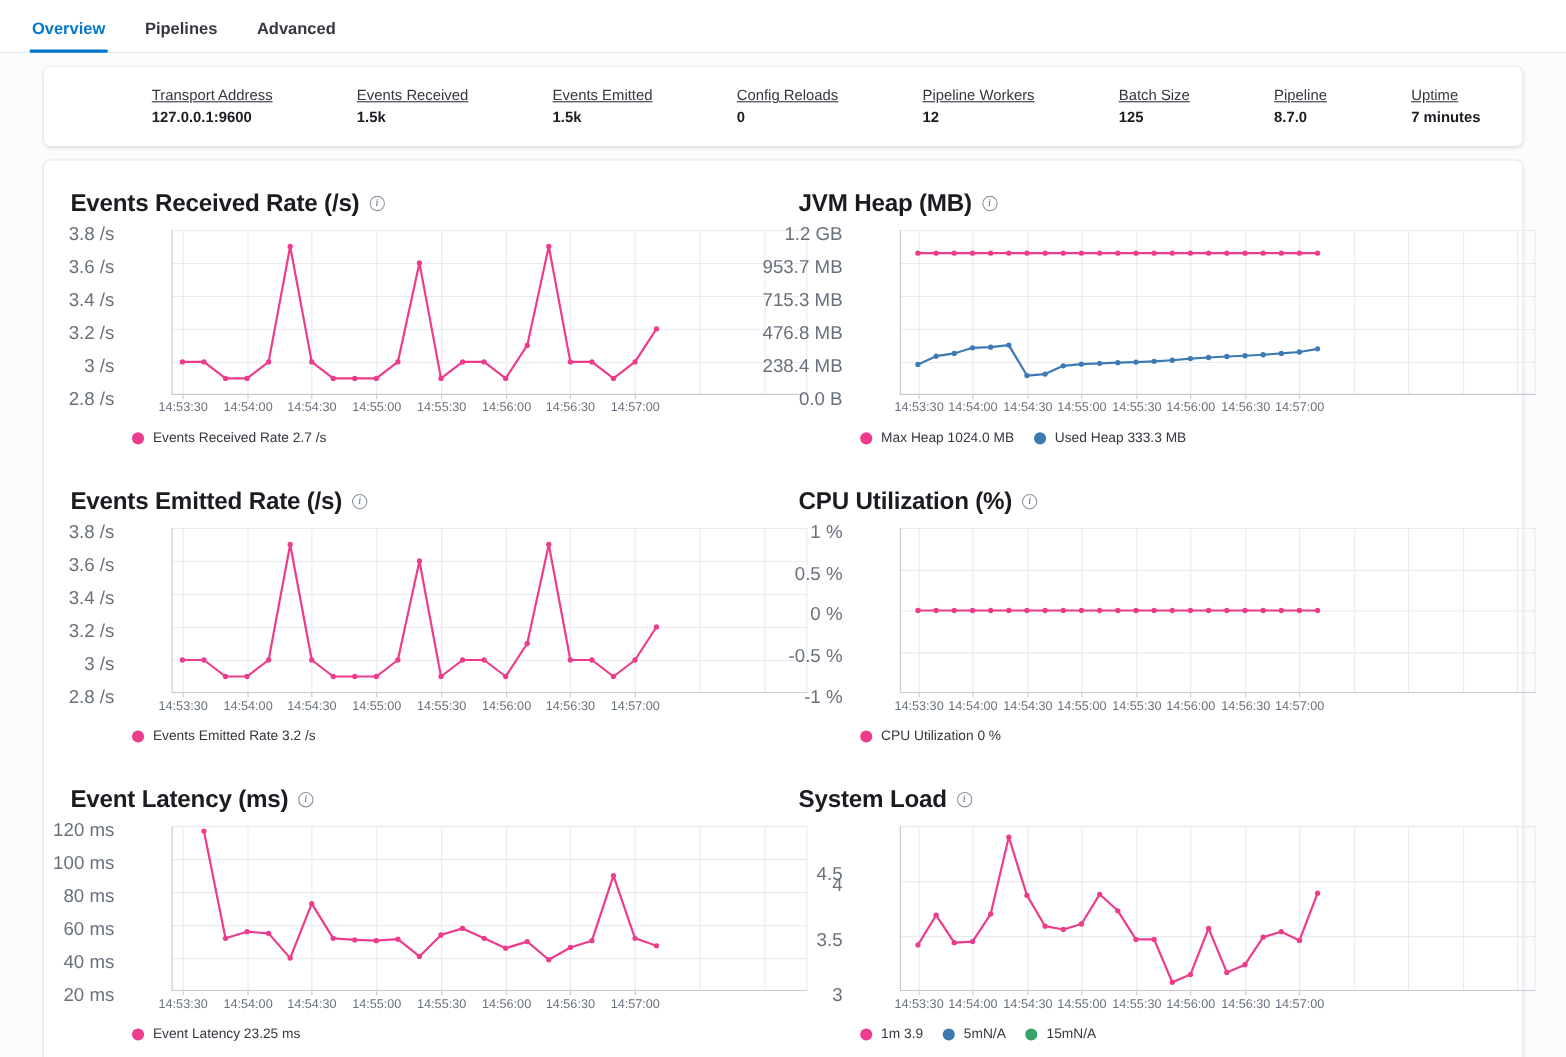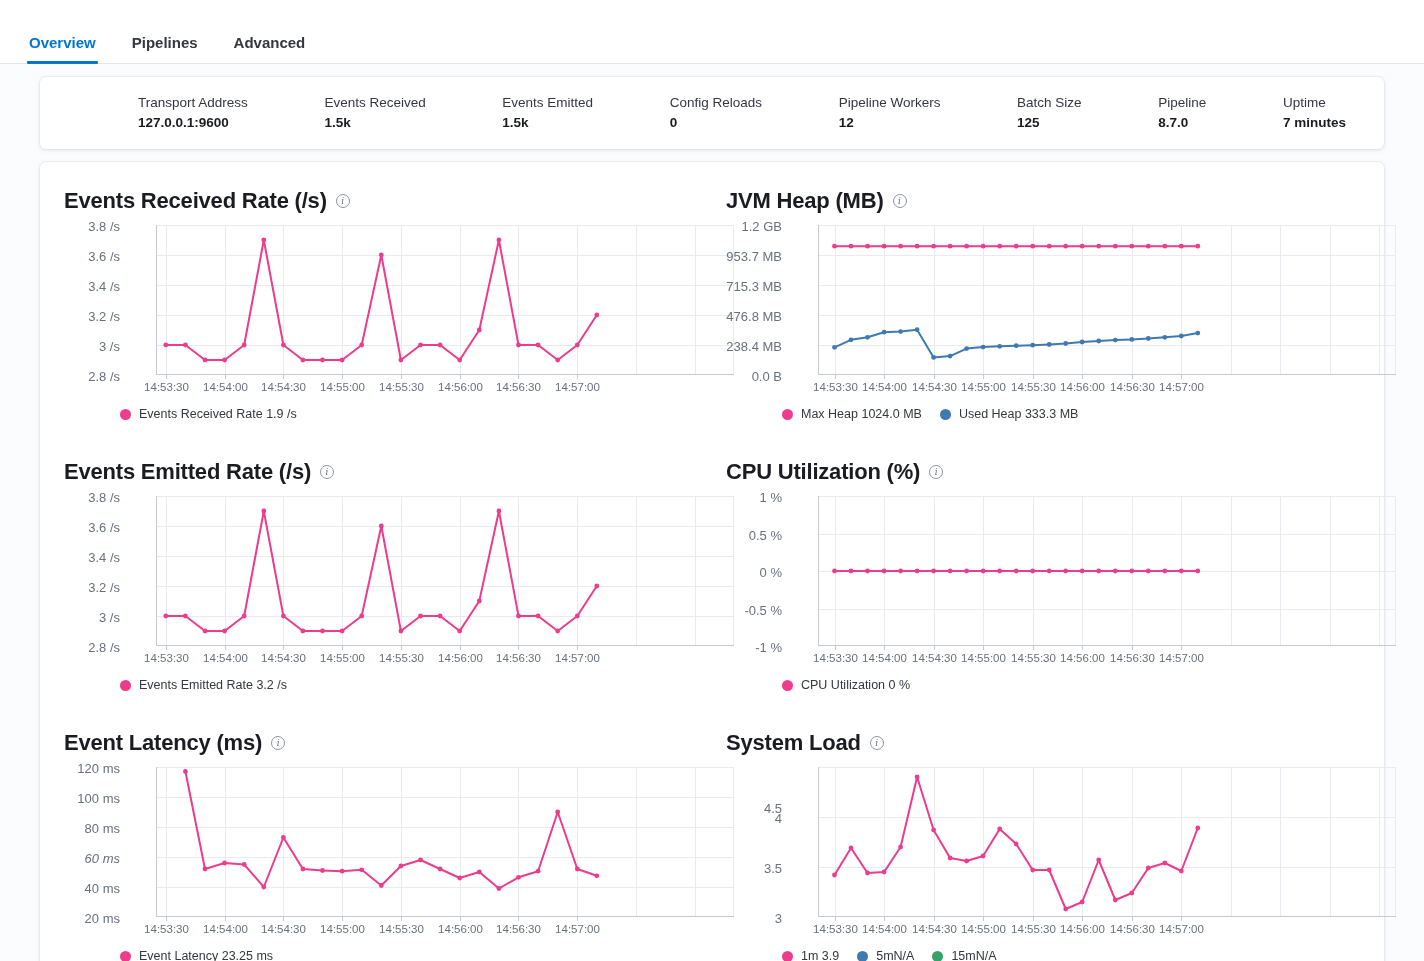--- a/index.html
+++ b/index.html
@@ -6,40 +6,40 @@
   html,body { margin:0; padding:0; }
   body {
     width:1424px; height:961px; overflow:hidden;
     background:#fbfcfd;
     font-family:"Liberation Sans","DejaVu Sans",sans-serif;
     color:#343741;
   }
   
   .tab-bar {
     display:flex; gap:32px; padding:0 0 0 27px; background:#fff;
-    border-bottom:1px solid #e3e6ec; height:64px; align-items:flex-end;
+    border-bottom:1px solid #e3e6ec; height:48px; align-items:flex-end;
   }
   .tab {
     font-size:15px; font-weight:700; padding:12px 2px 13px 2px;
     color:#343741; cursor:pointer; position:relative; line-height:1;
   }
   .tab.active { color:#0077cc; }
   .tab.active::after {
     content:""; position:absolute; left:0; right:0; bottom:-1px; height:3px;
     background:#0077cc; border-radius:1px;
   }
   
   .summary-panel {
     margin:13px 40px 0 40px; background:#fff; border-radius:6px;
     box-shadow:0 1px 4px rgba(45,60,80,0.14), 0 0 0 1px rgba(45,60,80,0.04);
     display:flex; justify-content:space-between;
     padding:15px 38px 15px 98px; height:72px; align-items:center;
   }
   .summary-item { line-height:1.45; }
-  .summary-label { font-size:13.5px; color:#343741; }
+  .summary-label { font-size:13.5px; color:#343741;text-decoration:underline; }
   .summary-value { font-size:13.5px; font-weight:700; color:#1a1c21; }
   
   .charts-panel {
     margin:13px 40px 0 40px; background:#fff; border-radius:6px 6px 0 0;
     box-shadow:0 1px 4px rgba(45,60,80,0.14), 0 0 0 1px rgba(45,60,80,0.04);
     padding:26px 24px 24px 24px; min-height:820px;
   }
   .charts-grid {
     display:grid; grid-template-columns:1fr 1fr; column-gap:28px; row-gap:38px;
   }
@@ -50,21 +50,21 @@
   .info-icon {
     width:14px; height:14px; border:1px solid #8d96a5; border-radius:50%;
     display:inline-flex; align-items:center; justify-content:center;
     font-size:9px; color:#69707d; font-family:"DejaVu Serif",serif; font-style:italic;
     cursor:pointer; flex:0 0 auto;
   }
   .info-icon::after { content:"i"; }
   .chart-body { display:flex; }
   .y-axis { position:relative; width:56px; flex:0 0 56px; height:150px; }
   .y-tick {
-    position:absolute; right:0; font-size:13px; color:#69707d; white-space:nowrap;
+    position:absolute; right:16px; font-size:17px; color:#69707d; white-space:nowrap;
   }
   .plot-col { flex:1 1 auto; min-width:0;padding-left:36px; }
   .plot { position:relative; height:150px; overflow:visible; }
   .plot svg { position:absolute; left:0; top:0; overflow:visible; }
   .x-axis { position:relative; height:16px; margin-top:6px; }
   .x-tick {
     position:absolute; top:0; transform:translateX(-50%);
     font-size:11.5px; color:#69707d; white-space:nowrap;
   }
   .legend { display:flex; gap:18px; margin-top:10px; padding-left:56px; align-items:center; }
@@ -196,21 +196,21 @@
               <div class="x-tick" style="left: 245.5px;">14:55:30</div>
               <div class="x-tick" style="left: 304.5px;">14:56:00</div>
               <div class="x-tick" style="left: 362.5px;">14:56:30</div>
               <div class="x-tick" style="left: 421.5px;">14:57:00</div>
             </div>
         </div>
       </div>
       <div class="legend">
           <div class="legend-item">
             <span class="legend-dot" style="background: rgb(237, 60, 140);"></span>
-            <span class="legend-label">Events Received Rate 1.9 /s</span>
+            <span class="legend-label">Events Received Rate 2.7 /s</span>
           </div>
         </div>
     </section>
 
     <section class="chart">
       <div class="chart-title-row">
         <h2 class="chart-title">JVM Heap (MB)</h2>
         <span class="info-icon"></span>
       </div>
       <div class="chart-body">
@@ -508,21 +508,21 @@
     <section class="chart">
       <div class="chart-title-row">
         <h2 class="chart-title">Event Latency (ms)</h2>
         <span class="info-icon"></span>
       </div>
       <div class="chart-body">
         <div class="y-axis">
             <div class="y-tick" style="top: -6px;">120 ms</div>
             <div class="y-tick" style="top: 24px;">100 ms</div>
             <div class="y-tick" style="top: 54px;">80 ms</div>
-            <div class="y-tick" style="top: 84px; font-style: italic;">60 ms</div>
+            <div class="y-tick" style="top: 84px;">60 ms</div>
             <div class="y-tick" style="top: 114px;">40 ms</div>
             <div class="y-tick" style="top: 144px;">20 ms</div>
           </div>
         <div class="plot-col">
           <div class="plot">
               <svg width="578" height="155">
                 <line x1="10.5" y1="0" x2="10.5" y2="150" stroke="#E9EBF0" stroke-width="1"></line>
                 <line x1="10.5" y1="150" x2="10.5" y2="154" stroke="#C5CAD3" stroke-width="1"></line>
                 <line x1="69.5" y1="0" x2="69.5" y2="150" stroke="#E9EBF0" stroke-width="1"></line>
                 <line x1="69.5" y1="150" x2="69.5" y2="154" stroke="#C5CAD3" stroke-width="1"></line>

